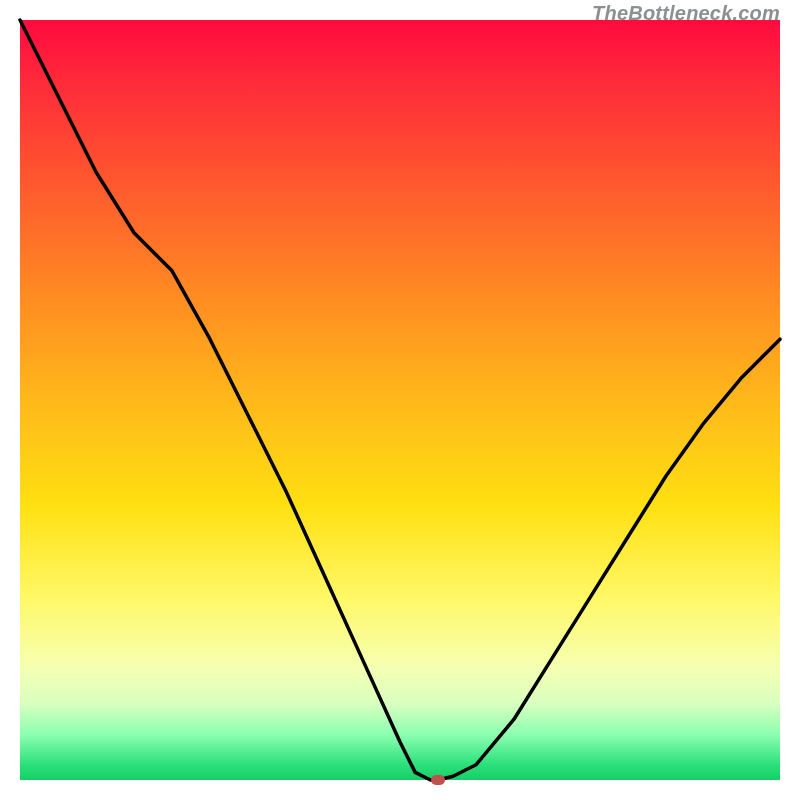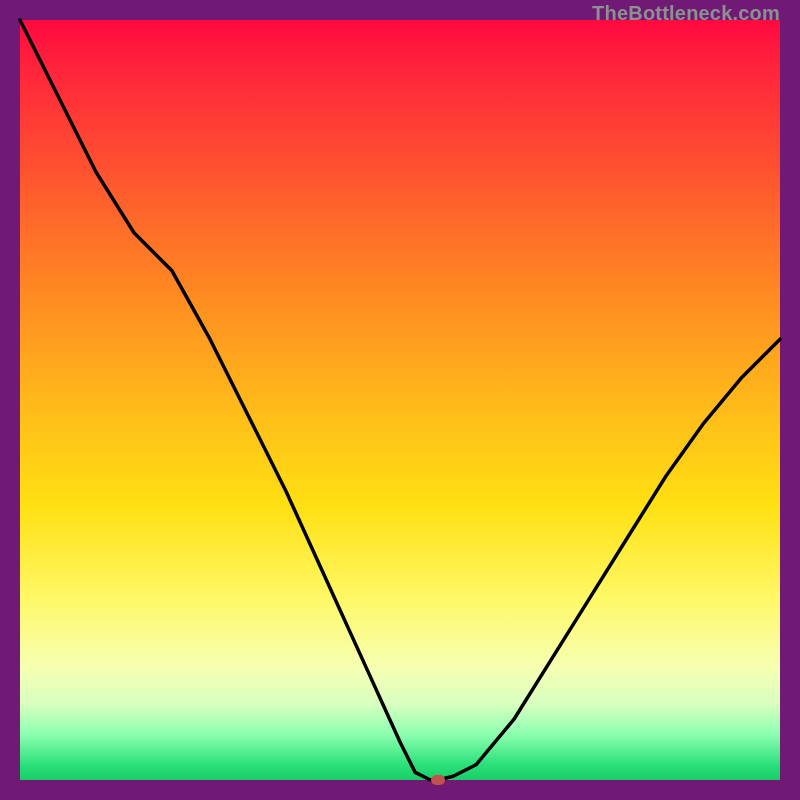--- a/index.html
+++ b/index.html
@@ -8,21 +8,22 @@
     width: 800px;
     height: 800px;
     overflow: hidden;
     background: #000;
     font-family: Arial, Helvetica, sans-serif;
   }
   .frame {
     position: relative;
     width: 800px;
     height: 800px;
-    background: #701a75;
+    background: #ffffff;
+    font-style: italic;
   }
   .plot-area {
     position: absolute;
     left: 20px;
     top: 20px;
     width: 760px;
     height: 760px;
     
     background: linear-gradient(
       to bottom,

